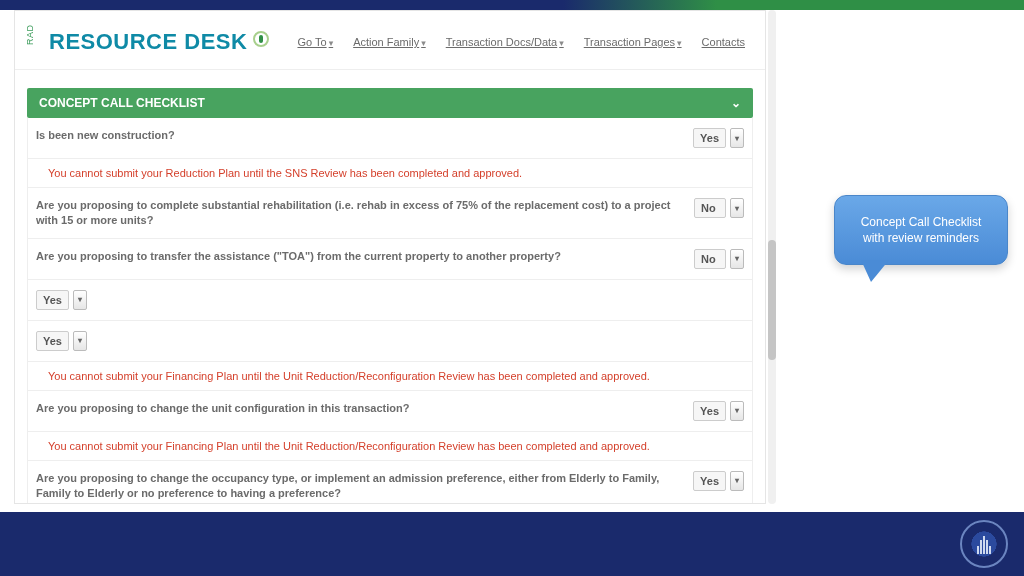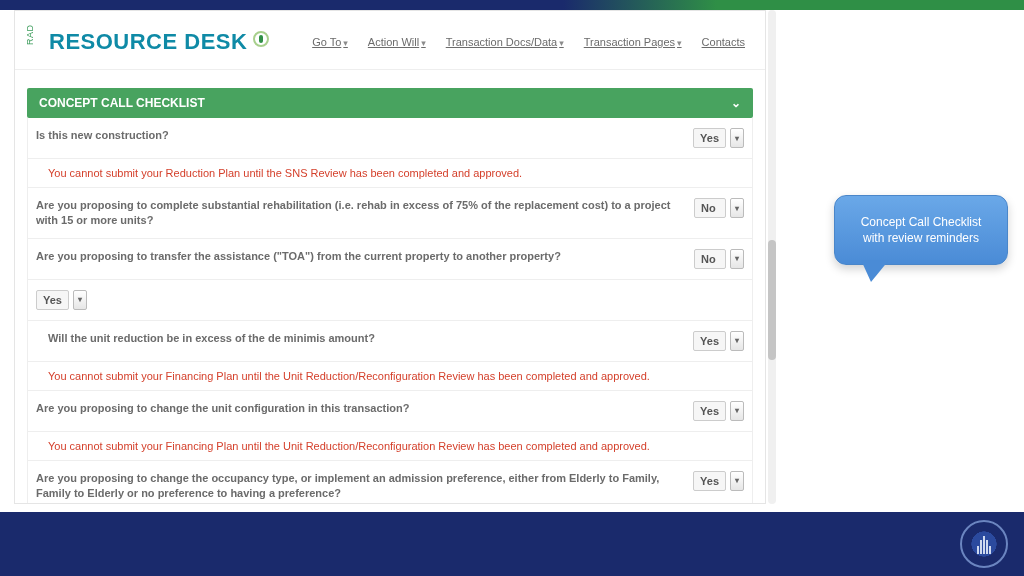--- a/index.html
+++ b/index.html
@@ -227,37 +227,37 @@
 
 <div class="app">
   <div class="header">
     <div class="brand">
       <span class="brand-pre">RAD</span>
       <span class="brand-main">RESOURCE DESK</span>
       <span class="brand-logo"></span>
     </div>
     <nav class="nav">
       <a><span>Go To</span><span class="chev">▾</span></a>
-      <a><span>Action Will</span><span class="chev">▾</span></a>
+      <a><span>Action Family</span><span class="chev">▾</span></a>
       <a><span>Transaction Docs/Data</span><span class="chev">▾</span></a>
       <a><span>Transaction Pages</span><span class="chev">▾</span></a>
       <a>Contacts</a>
     </nav>
   </div>
 
   <div class="app-body">
     <div class="panel-head">
       <span>CONCEPT CALL CHECKLIST</span>
       <span class="chevdown">⌄</span>
     </div>
 
     <div class="list">
 
       <div class="row">
-        <div class="q">Is this new construction?</div>
+        <div class="q">Is been new construction?</div>
         <div class="sel-wrap">
           <div class="sel">Yes</div>
           <div class="sel-btn">▾</div>
         </div>
       </div>
 
       <div class="warn">You cannot submit your Reduction Plan until the SNS Review has been completed and approved.</div>
 
       <div class="row">
         <div class="q">Are you proposing to complete substantial rehabilitation (i.e. rehab in excess of 75% of the replacement cost) to a project with 15 or more units?</div>
@@ -276,21 +276,20 @@
       </div>
 
       <div class="row">
         <div class="sel-wrap">
           <div class="sel">Yes</div>
           <div class="sel-btn">▾</div>
         </div>
       </div>
 
       <div class="row indent">
-        <div class="q">Will the unit reduction be in excess of the de minimis amount?</div>
         <div class="sel-wrap">
           <div class="sel">Yes</div>
           <div class="sel-btn">▾</div>
         </div>
       </div>
 
       <div class="warn">You cannot submit your Financing Plan until the Unit Reduction/Reconfiguration Review has been completed and approved.</div>
 
       <div class="row">
         <div class="q">Are you proposing to change the unit configuration in this transaction?</div>

